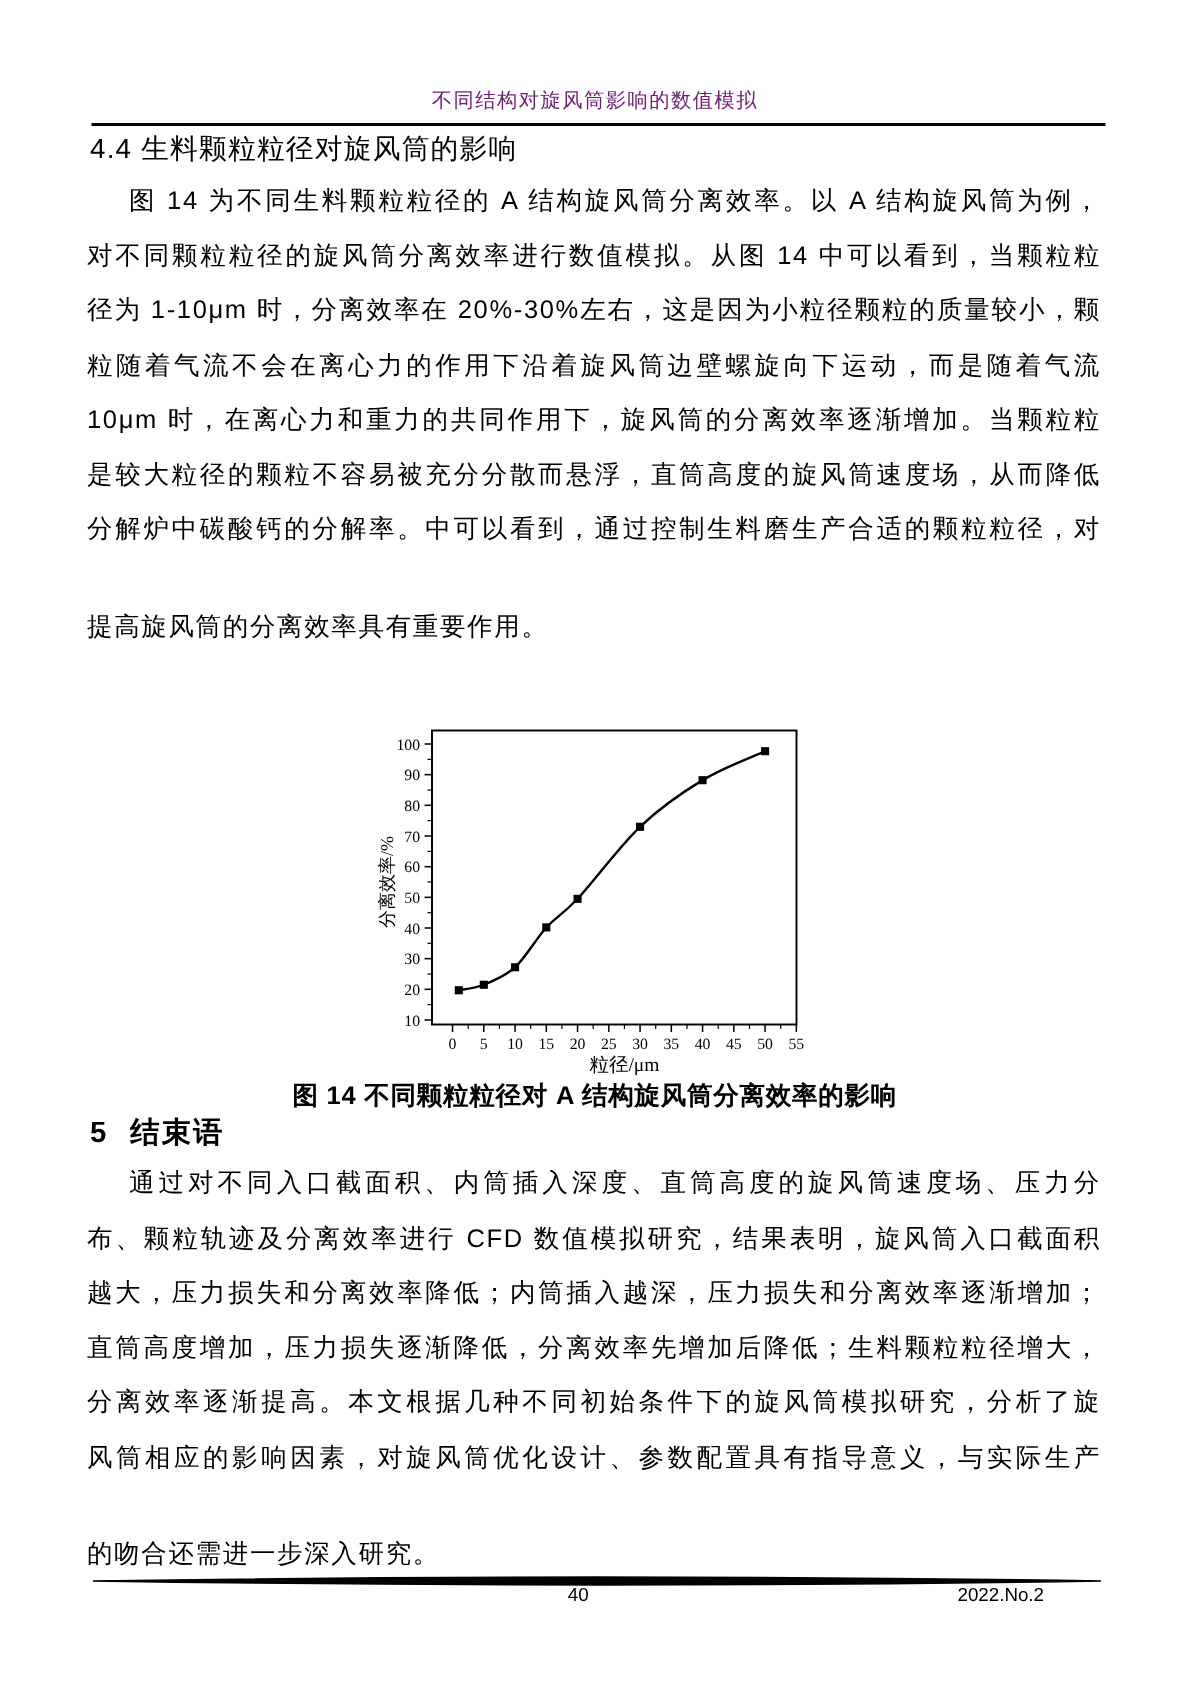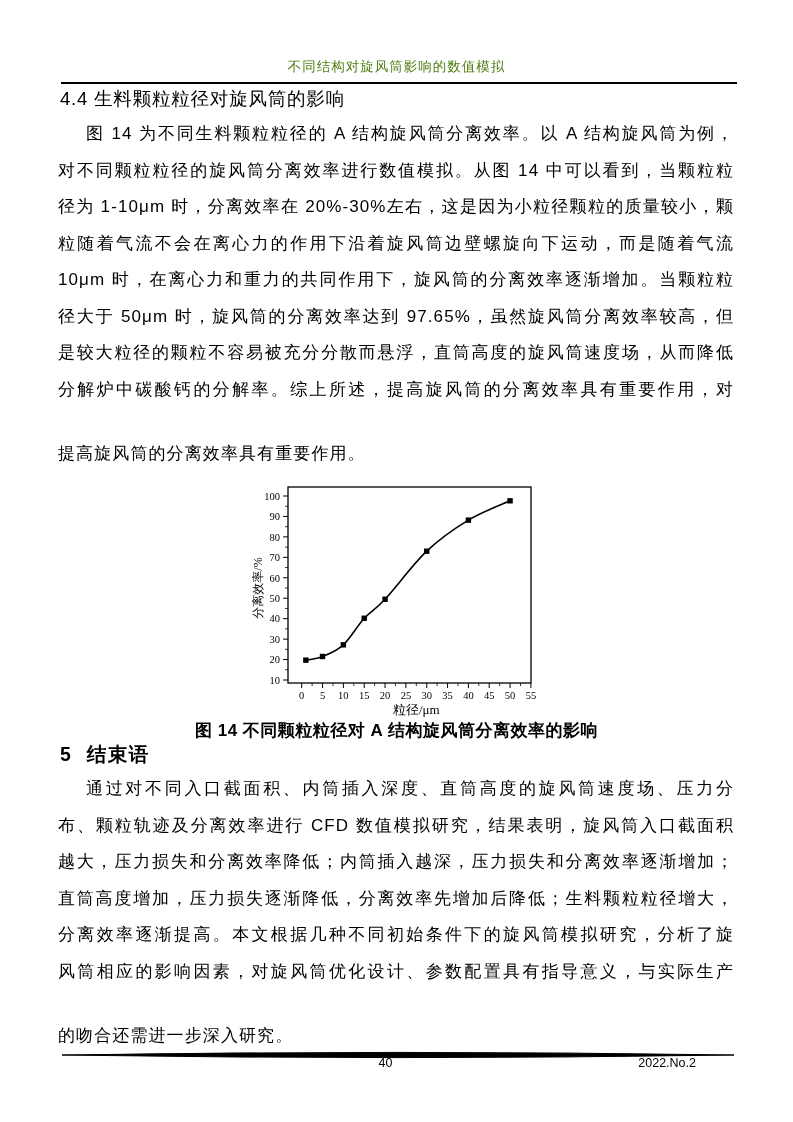--- a/index.html
+++ b/index.html
@@ -1,19 +1,19 @@
 <!DOCTYPE html>
 <html lang="zh"><head>
 <meta charset="utf-8">
 <style>
   html,body{margin:0;padding:0;background:#fff;}
   .page{position:relative;width:793px;height:1122px;background:#ffffff;color:#000;
         font-family:"Liberation Sans","DejaVu Sans",sans-serif;overflow:hidden;}
   .running-title{position:absolute;top:58px;left:0;width:100%;text-align:center;
-        font-size:13.5px;letter-spacing:1px;color:#4d7c0f;}
+        font-size:13.5px;letter-spacing:1px;color:#701a75;}
   .header-rule{position:absolute;top:82px;left:61px;width:676px;height:2px;background:#000;}
   .h44{position:absolute;top:86px;left:60px;margin:0;font-size:18.5px;font-weight:normal;
         letter-spacing:0.8px;}
   .para{position:absolute;left:58px;width:676px;font-size:17px;letter-spacing:1.1px;
         line-height:36.5px;}
   .p1{top:116px;}
   .p2{top:771px;}
   .pline{text-align:justify;text-align-last:justify;height:36.5px;overflow:visible;}
   .pline.first{text-indent:28px;}
   .pline.last{text-align-last:left;margin-top:28px;}
@@ -38,23 +38,22 @@
   <div class="header-rule"></div>
 
   <h2 class="h44">4.4 生料颗粒粒径对旋风筒的影响</h2>
 
   <div class="para p1">
     <div class="pline first">图 14 为不同生料颗粒粒径的 A 结构旋风筒分离效率。以 A 结构旋风筒为例，</div>
     <div class="pline">对不同颗粒粒径的旋风筒分离效率进行数值模拟。从图 14 中可以看到，当颗粒粒</div>
     <div class="pline">径为 1-10μm 时，分离效率在 20%-30%左右，这是因为小粒径颗粒的质量较小，颗</div>
     <div class="pline">粒随着气流不会在离心力的作用下沿着旋风筒边壁螺旋向下运动，而是随着气流</div>
     <div class="pline">10μm 时，在离心力和重力的共同作用下，旋风筒的分离效率逐渐增加。当颗粒粒</div>
-    <div class="pline">径大于 50μm 时，旋风筒的分离效率达到 97.65%，虽然旋风筒分离效率较高，但</div>
     <div class="pline">是较大粒径的颗粒不容易被充分分散而悬浮，直筒高度的旋风筒速度场，从而降低</div>
-    <div class="pline">分解炉中碳酸钙的分解率。综上所述，提高旋风筒的分离效率具有重要作用，对</div>
+    <div class="pline">分解炉中碳酸钙的分解率。中可以看到，通过控制生料磨生产合适的颗粒粒径，对</div>
     <div class="pline last">提高旋风筒的分离效率具有重要作用。</div>
   </div>
 
   <div class="figure">
     <svg width="300" height="236" viewBox="0 0 300 236">
         <rect x="38" y="6" width="243" height="196" fill="none" stroke="#000" stroke-width="1.3"></rect>
         <line x1="51.7" y1="202" x2="51.7" y2="207" stroke="#000" stroke-width="1"></line>
         <text x="51.7" y="218" text-anchor="middle" font-size="10.5">0</text>
         <line x1="62.118181818181824" y1="202" x2="62.118181818181824" y2="205" stroke="#000" stroke-width="0.8"></line>
         <line x1="72.53636363636363" y1="202" x2="72.53636363636363" y2="207" stroke="#000" stroke-width="1"></line>

